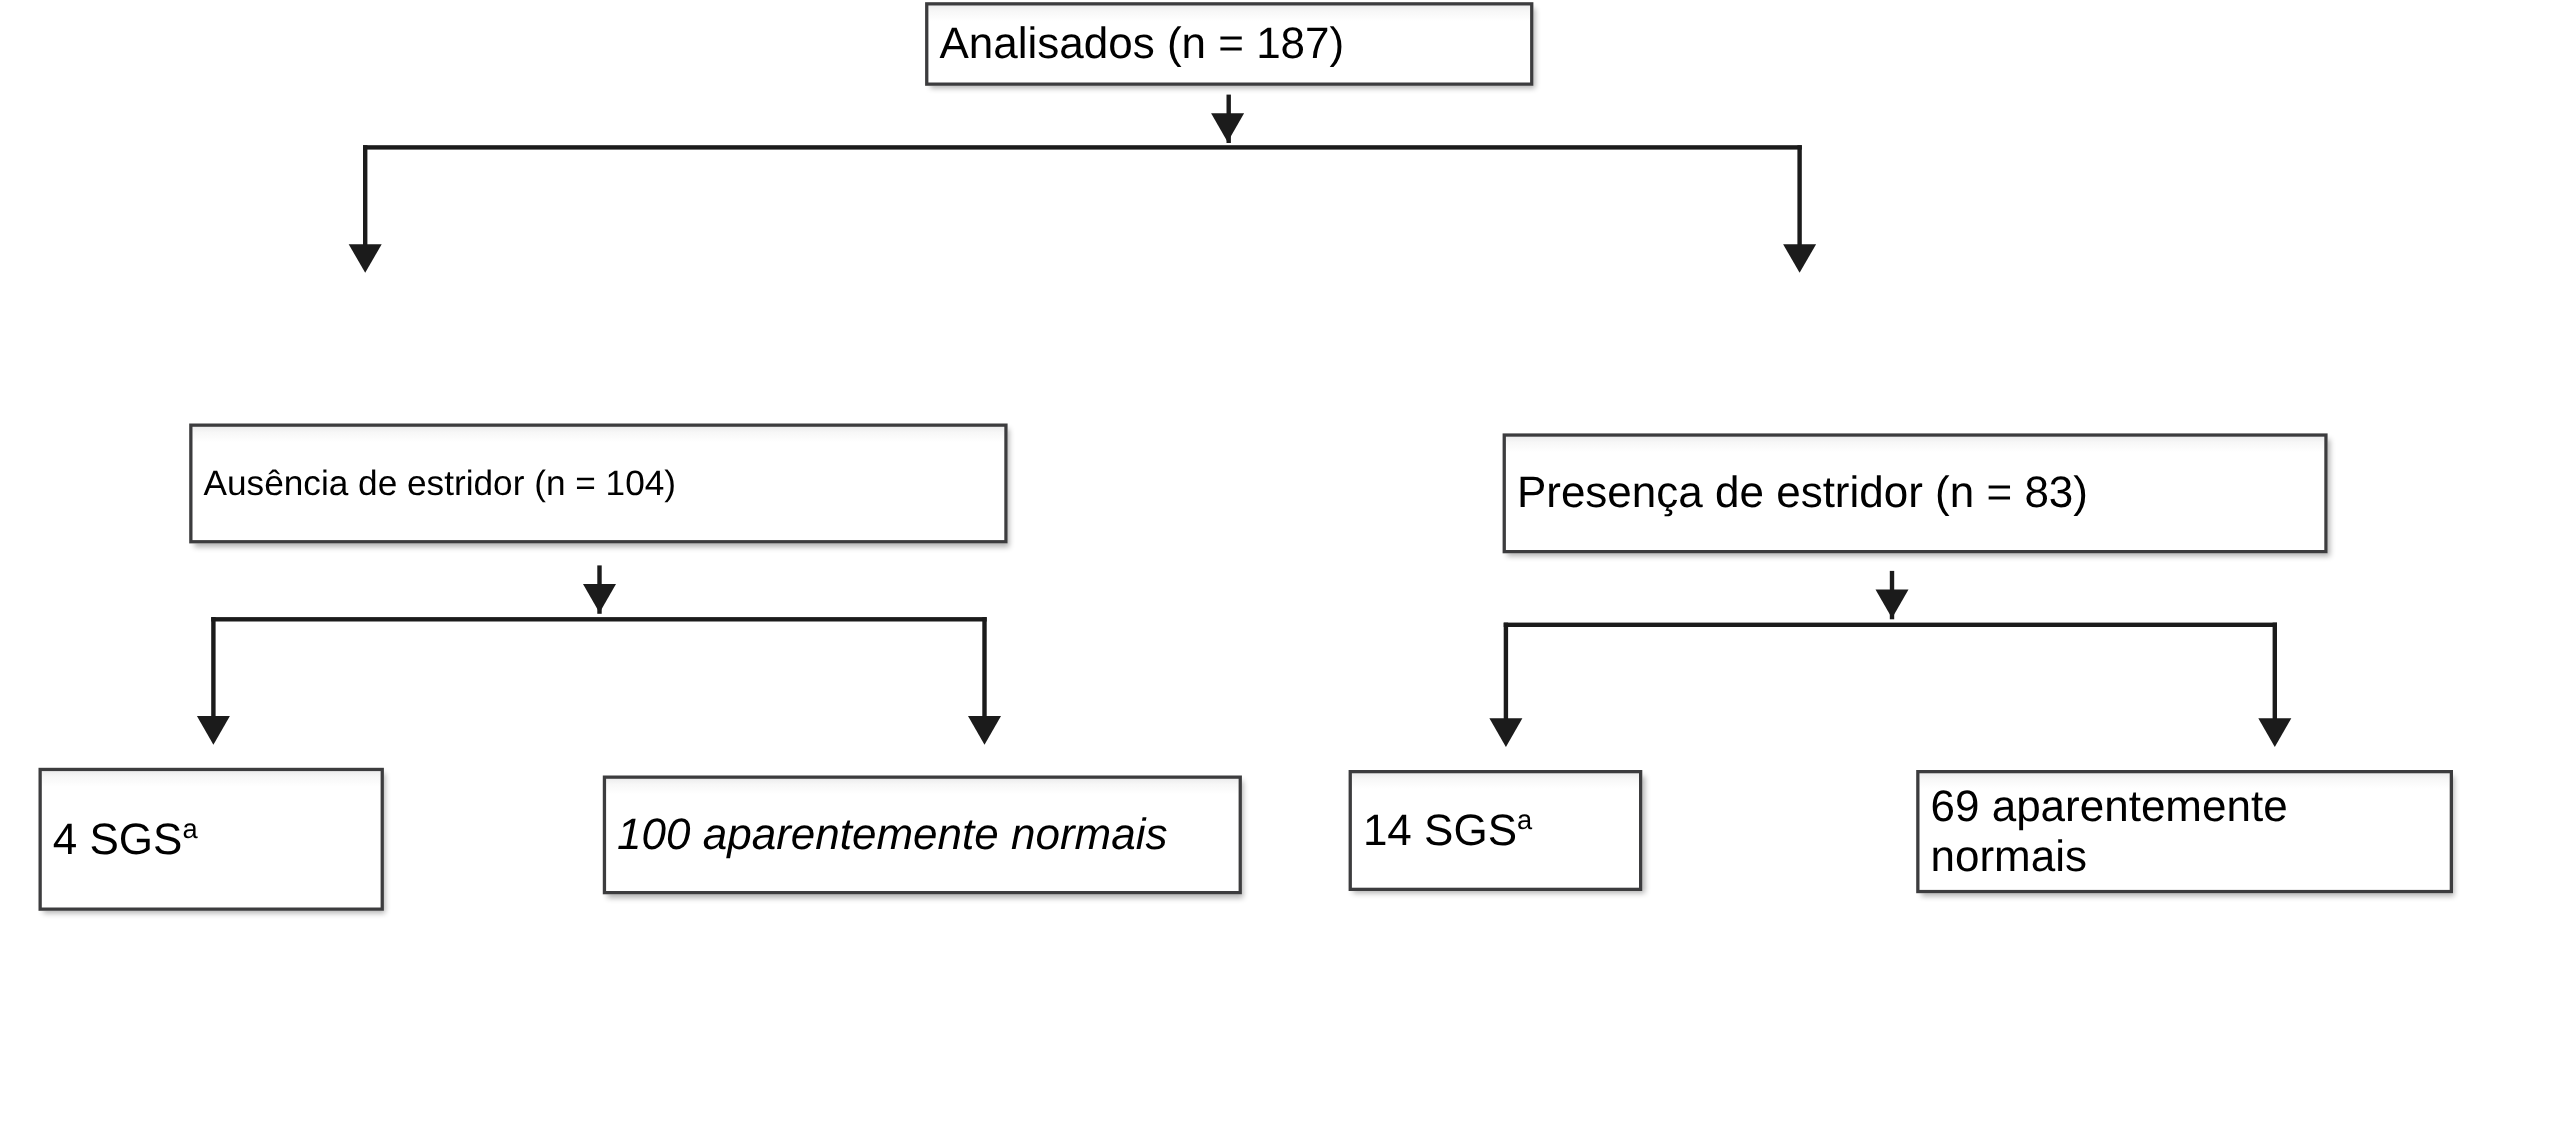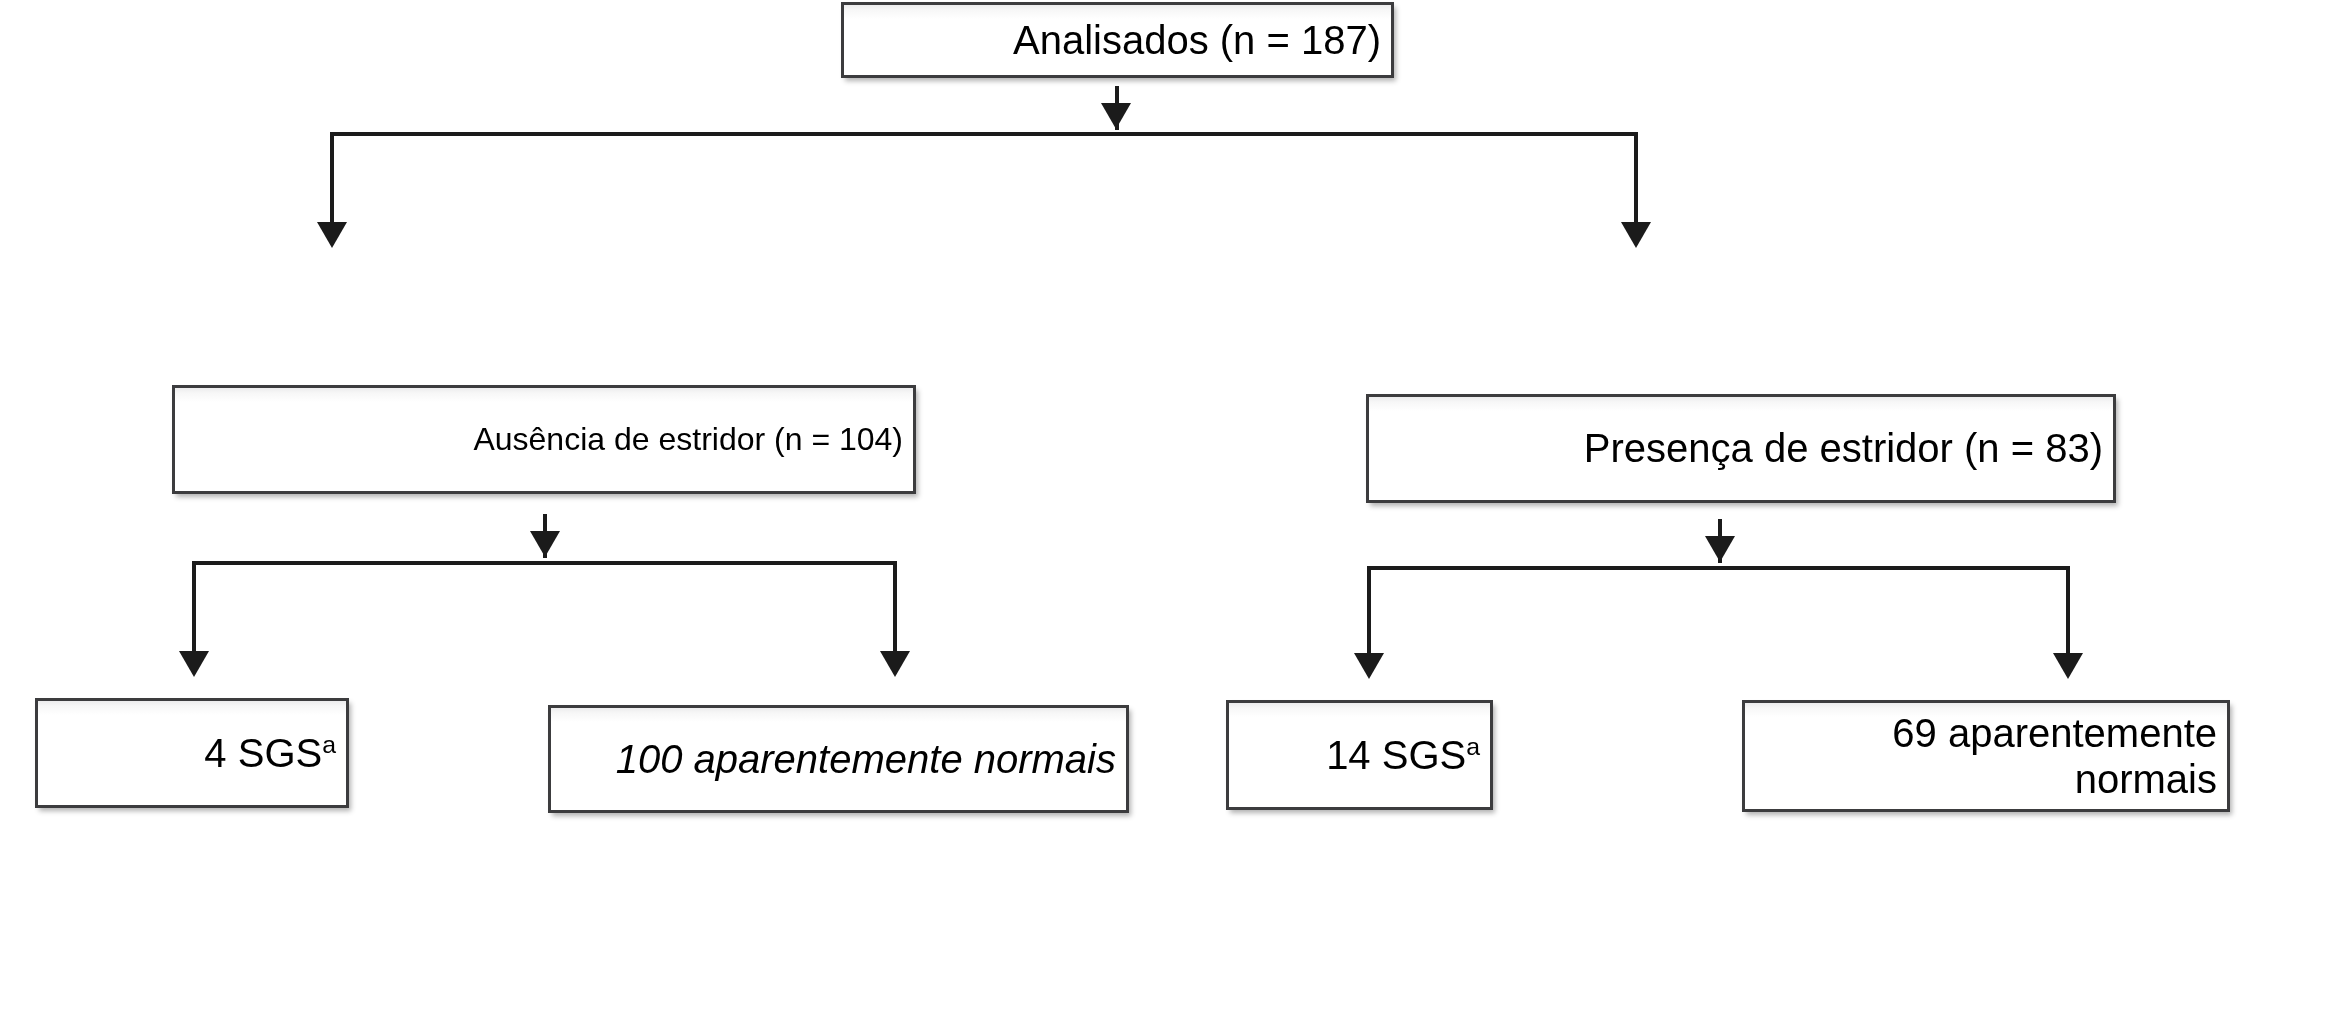--- a/index.html
+++ b/index.html
@@ -25,39 +25,39 @@
     position: absolute;
     box-sizing: border-box;
     background: #ffffff;
     background-image: linear-gradient(to bottom,
         #ececed 0px, #f7f7f7 5px, #ffffff 14px, #ffffff 100%);
     border: 3px solid #3c3c3e;
     box-shadow: 3px 4px 5px -1px rgba(0,0,0,0.30);
     display: flex;
     align-items: center;
     justify-content: center;
-    text-align: right;
+    text-align: left;
     color: #000000;
     line-height: 1.16;
     padding: 0 10px;
   }
   .node .label {
     display: block;
     width: 100%;
   }
   .node sup {
     font-size: 0.62em;
     vertical-align: super;
     line-height: 0;
   }
 
   #node-root      { left: 841px;  top: 2px;   width: 553px; height: 76px;  font-size: 40px; }
   #node-absent    { left: 172px;  top: 385px; width: 744px; height: 109px; font-size: 32px; }
   #node-present   { left: 1366px; top: 394px; width: 750px; height: 109px; font-size: 40px; }
-  #node-absent-sgs     { left: 35px;   top: 698px; width: 314px; height: 110px; font-size: 40px; }
+  #node-absent-sgs     { left: 35px;   top: 698px; width: 314px; height: 130px; font-size: 40px; }
   #node-absent-normal  { left: 548px;  top: 705px; width: 581px; height: 108px; font-size: 40px; font-style: italic; }
   #node-present-sgs    { left: 1226px; top: 700px; width: 267px; height: 110px; font-size: 40px; }
   #node-present-normal { left: 1742px; top: 700px; width: 488px; height: 112px; font-size: 40px; }
 
   
   .conn {
     position: absolute;
     pointer-events: none;
   }
   .vline {

